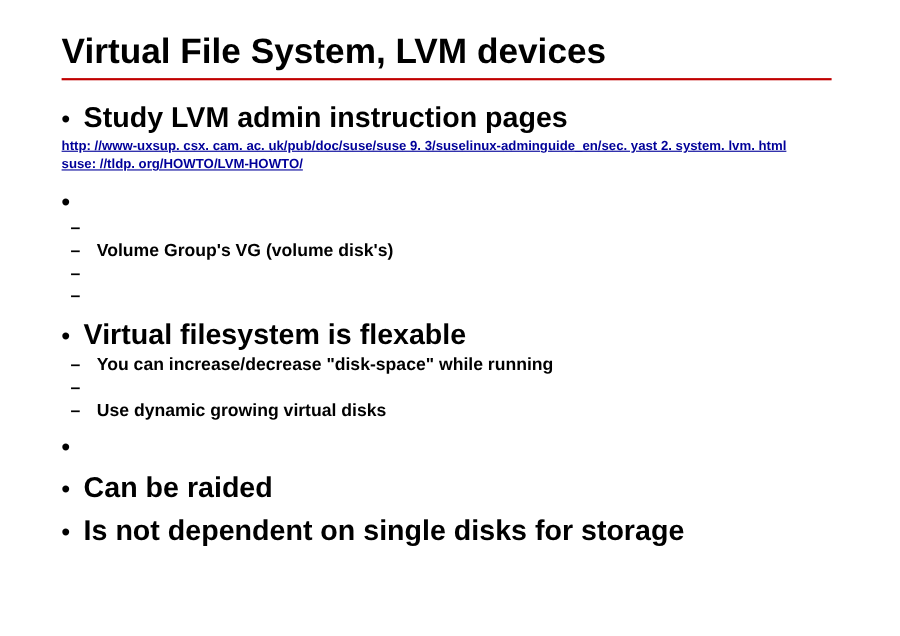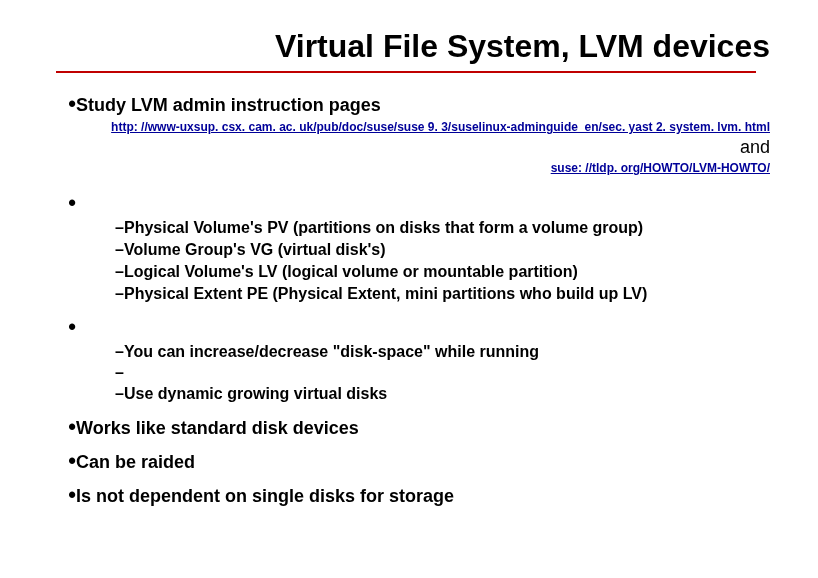--- a/index.html
+++ b/index.html
@@ -1,15 +1,15 @@
 <!DOCTYPE html>
 <html><head>
   <meta charset="utf-8">
   <style>
-    * { margin: 0; padding: 0; box-sizing: border-box; text-align: right; }
+    * { margin: 0; padding: 0; box-sizing: border-box; }
     body {
       font-family: Arial, Helvetica, sans-serif;
       width: 818px;
       height: 578px;
       background: #fff;
       padding: 28px 48px 20px 56px;
       color: #000;
     }
     .title {
       font-size: 32px;
@@ -28,25 +28,24 @@
       margin-top: 8px;
       margin-bottom: 2px;
     }
     .bullet-dot {
       width: 20px;
       font-size: 22px;
       font-weight: bold;
       flex-shrink: 0;
     }
     .bullet-text {
-      font-size: 18px;
+      font-size: 26px;
       font-weight: bold;
     }
     .subcontent {
-      margin-left: 36px;
     }
     .link-line {
       font-size: 12px;
       font-weight: bold;
       color: #000099;
       text-decoration: underline;
       margin: 3px 0;
       line-height: 1.2;
     }
     .and-text {
@@ -79,66 +78,62 @@
 
 <h1 class="title">Virtual File System, LVM devices</h1>
 <hr class="divider">
 
 <div class="bullet">
   <span class="bullet-dot">•</span>
   <span class="bullet-text">Study LVM admin instruction pages</span>
 </div>
 <div class="subcontent">
   <div class="link-line">http: //www-uxsup. csx. cam. ac. uk/pub/doc/suse/suse 9. 3/suselinux-adminguide_en/sec. yast 2. system. lvm. html</div>
-  <div class="and-text">and</div>
   <div class="link-line">suse: //tldp. org/HOWTO/LVM-HOWTO/</div>
 </div>
 
 <div class="bullet mt-med">
   <span class="bullet-dot">•</span>
 </div>
 <div class="subcontent">
   <div class="sub-bullet">
       <span class="dash">–</span>
-      <span class="sub-text">Physical Volume's PV (partitions on disks that form a volume group)</span>
     </div>
   <div class="sub-bullet">
       <span class="dash">–</span>
-      <span class="sub-text">Volume Group's VG (virtual disk's)</span>
+      <span class="sub-text">Volume Group's VG (volume disk's)</span>
     </div>
   <div class="sub-bullet">
       <span class="dash">–</span>
-      <span class="sub-text">Logical Volume's LV (logical volume or mountable partition)</span>
     </div>
   <div class="sub-bullet">
       <span class="dash">–</span>
-      <span class="sub-text">Physical Extent PE (Physical Extent, mini partitions who build up LV)</span>
     </div>
 </div>
 
 <div class="bullet mt-small">
   <span class="bullet-dot">•</span>
+  <span class="bullet-text">Virtual filesystem is flexable</span>
 </div>
 <div class="subcontent">
   <div class="sub-bullet">
       <span class="dash">–</span>
       <span class="sub-text">You can increase/decrease "disk-space" while running</span>
     </div>
   <div class="sub-bullet">
       <span class="dash">–</span>
     </div>
   <div class="sub-bullet">
       <span class="dash">–</span>
       <span class="sub-text">Use dynamic growing virtual disks</span>
     </div>
 </div>
 
 <div class="bullet mt-small">
   <span class="bullet-dot">•</span>
-  <span class="bullet-text">Works like standard disk devices</span>
 </div>
 
 <div class="bullet">
   <span class="bullet-dot">•</span>
   <span class="bullet-text">Can be raided</span>
 </div>
 
 <div class="bullet">
   <span class="bullet-dot">•</span>
   <span class="bullet-text">Is not dependent on single disks for storage</span>

